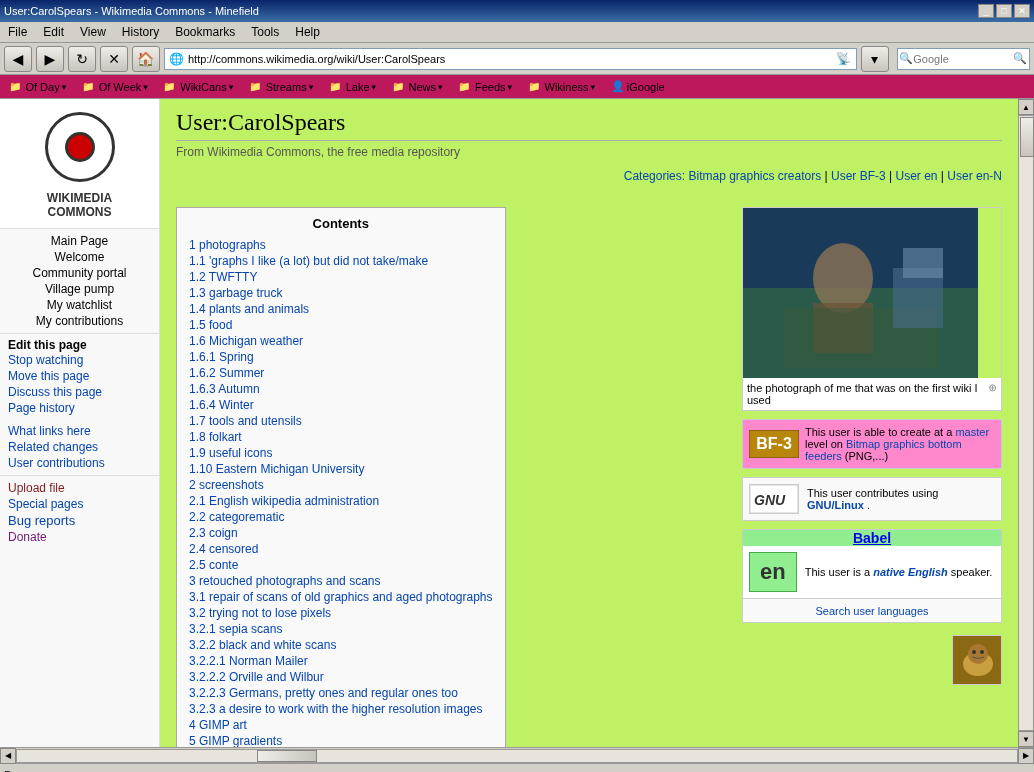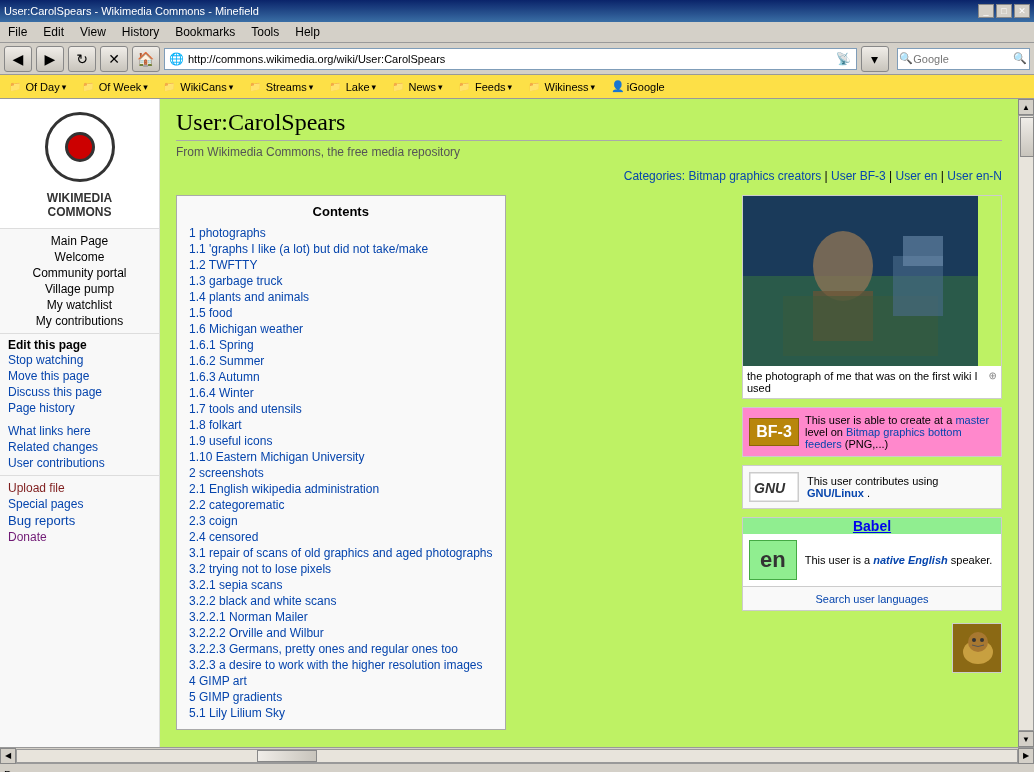--- a/index.html
+++ b/index.html
@@ -76,21 +76,21 @@
       background: white;
       border: 1px solid #7f9db9;
       height: 22px;
       padding: 0 2px;
       margin-left: 4px;
     }
     #search-bar input { border: none; outline: none; font-size: 11px; width: 100px; }
 
     
     #bookmarks-bar {
-      background: #fde047;
+      background: #be185d;
       border-bottom: 1px solid #999;
       display: flex;
       align-items: center;
       padding: 1px 4px;
       gap: 6px;
       font-size: 11px;
       height: 24px;
     }
     .bookmark-item {
       display: flex; align-items: center; gap: 2px;
@@ -190,21 +190,21 @@
       font-family: 'Linux Libertine', Georgia, Times, serif;
     }
     .page-subtitle {
       font-size: 12px;
       color: #555;
       margin-bottom: 10px;
     }
 
     .categories-line {
       font-size: 12px;
-      margin-bottom: 12px;
+      margin-bottom: 24px;
       text-align: right;
     }
     .categories-line a { color: #0645ad; text-decoration: none; }
 
     
     #content-wrapper {
       display: flex;
       gap: 12px;
     }
 
@@ -571,20 +571,22 @@
               <li class="toc-indent-2"><a href="#">1.6.4 Winter</a></li>
               <li class="toc-indent-1"><a href="#">1.7 tools and utensils</a></li>
               <li class="toc-indent-1"><a href="#">1.8 folkart</a></li>
               <li class="toc-indent-1"><a href="#">1.9 useful icons</a></li>
               <li class="toc-indent-1"><a href="#">1.10 Eastern Michigan University</a></li>
               <li class=""><a href="#">2 screenshots</a></li>
               <li class="toc-indent-1"><a href="#">2.1 English wikipedia administration</a></li>
               <li class="toc-indent-1"><a href="#">2.2 categorematic</a></li>
               <li class="toc-indent-1"><a href="#">2.3 coign</a></li>
               <li class="toc-indent-1"><a href="#">2.4 censored</a></li>
+              <li class="toc-indent-1"><a href="#">2.5 conte</a></li>
+              <li class=""><a href="#">3 retouched photographs and scans</a></li>
               <li class="toc-indent-1"><a href="#">3.1 repair of scans of old graphics and aged photographs</a></li>
               <li class="toc-indent-1"><a href="#">3.2 trying not to lose pixels</a></li>
               <li class="toc-indent-2"><a href="#">3.2.1 sepia scans</a></li>
               <li class="toc-indent-2"><a href="#">3.2.2 black and white scans</a></li>
               <li class="toc-indent-3"><a href="#">3.2.2.1 Norman Mailer</a></li>
               <li class="toc-indent-3"><a href="#">3.2.2.2 Orville and Wilbur</a></li>
               <li class="toc-indent-3"><a href="#">3.2.2.3 Germans, pretty ones and regular ones too</a></li>
               <li class="toc-indent-2"><a href="#">3.2.3 a desire to work with the higher resolution images</a></li>
               <li class=""><a href="#">4 GIMP art</a></li>
               <li class=""><a href="#">5 GIMP gradients</a></li>

